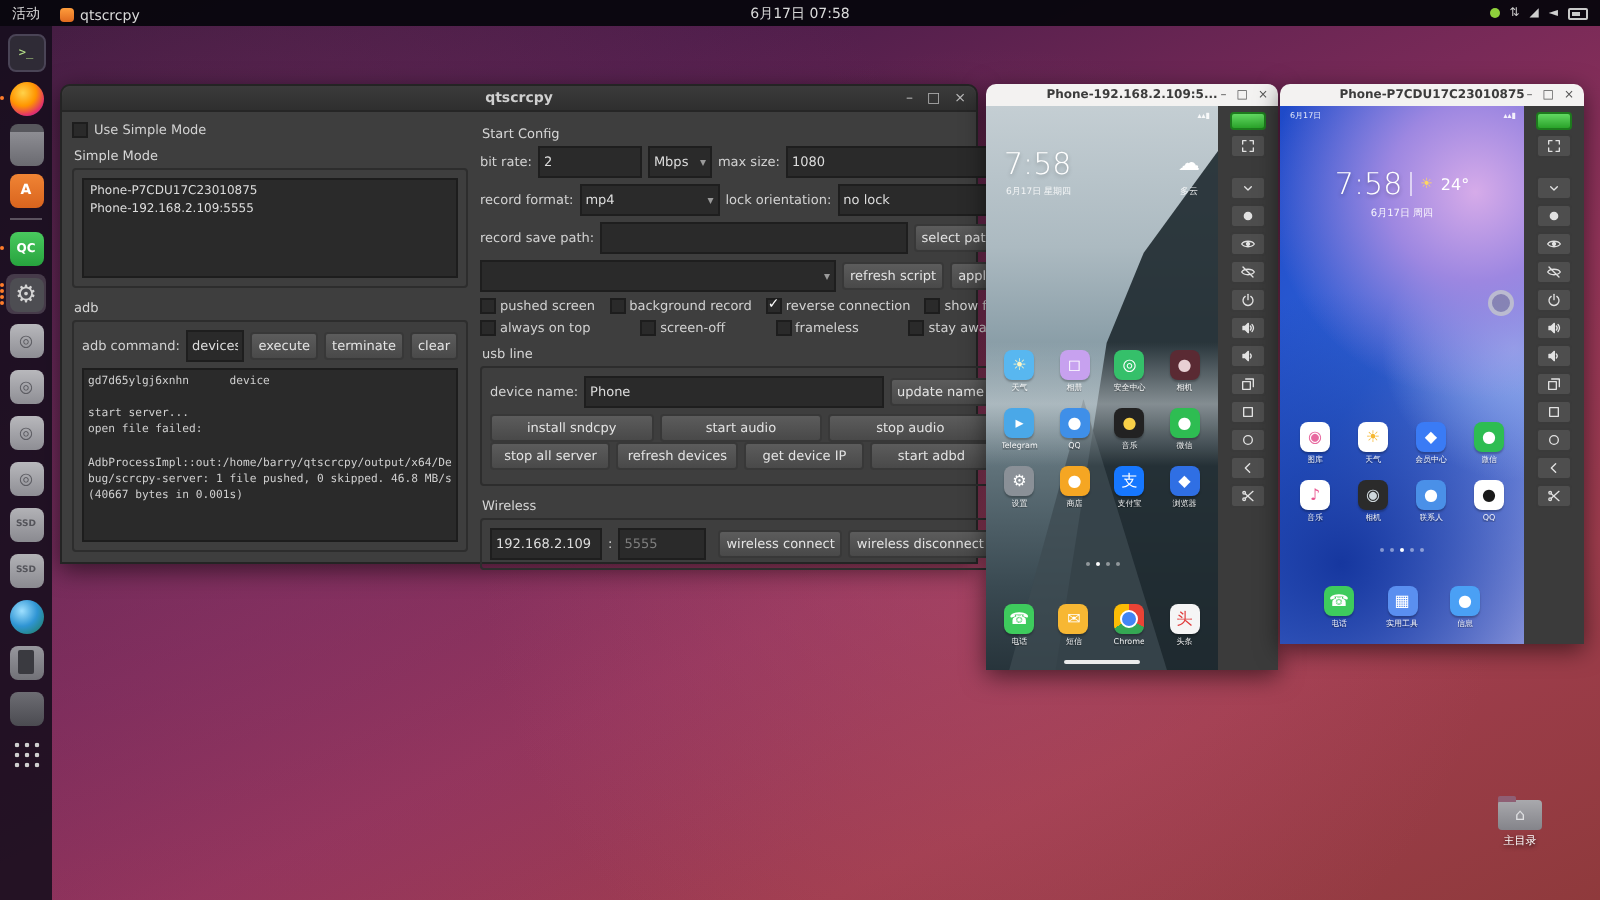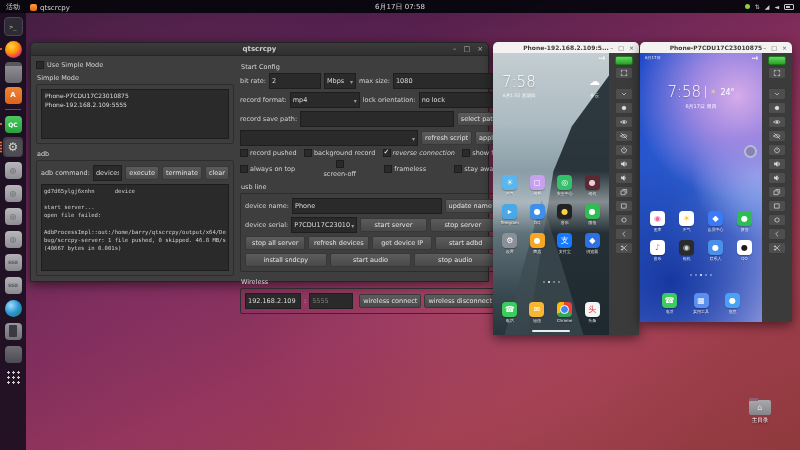--- a/index.html
+++ b/index.html
@@ -294,76 +294,70 @@
           <span class="btn">select path</span>
         </div>
         <div class="row">
           <span class="combo flex1"></span>
           <span class="btn">refresh script</span>
           <span class="btn">apply</span>
         </div>
         <div class="row" id="checks1" style="justify-content:space-between;">
             <span style="display: flex; align-items: center; gap: 2px;">
               <span class="cb"></span>
-              <span class="lbl">record pushed</span>
+              <span class="lbl">pushed screen</span>
             </span>
             <span style="display: flex; align-items: center; gap: 2px;">
               <span class="cb"></span>
               <span class="lbl">background record</span>
             </span>
-            <span style="display: flex; align-items: center; gap: 2px; font-style: italic;">
+            <span style="display: flex; align-items: center; gap: 2px;">
               <span class="cb checked"></span>
               <span class="lbl">reverse connection</span>
             </span>
             <span style="display: flex; align-items: center; gap: 2px;">
               <span class="cb"></span>
               <span class="lbl">show fps</span>
             </span>
           </div>
         <div class="row" id="checks2" style="justify-content:space-between;">
             <span style="display: flex; align-items: center; gap: 2px;">
               <span class="cb"></span>
               <span class="lbl">always on top</span>
             </span>
-            <span style="display: flex; align-items: center; gap: 2px; flex-direction: column;">
+            <span style="display: flex; align-items: center; gap: 2px;">
               <span class="cb"></span>
               <span class="lbl">screen-off</span>
             </span>
             <span style="display: flex; align-items: center; gap: 2px;">
               <span class="cb"></span>
               <span class="lbl">frameless</span>
             </span>
             <span style="display: flex; align-items: center; gap: 2px;">
               <span class="cb"></span>
               <span class="lbl">stay awake</span>
             </span>
           </div>
         <div class="glabel">usb line</div>
         <div class="gbox">
           <div class="row">
             <span class="lbl">device name:</span>
             <input class="input flex1" value="Phone" style="">
             <span class="btn">update name</span>
           </div>
-          <div class="row">
-            <span class="lbl">device serial:</span>
-            <span class="combo" style="width:66px;">P7CDU17C23010</span>
-            <span class="btn flex1">start server</span>
-            <span class="btn flex1">stop server</span>
+          <div class="row" style="margin-bottom:0;">
+            <span class="btn flex1">install sndcpy</span>
+            <span class="btn flex1">start audio</span>
+            <span class="btn flex1">stop audio</span>
           </div>
           <div class="row">
             <span class="btn flex1">stop all server</span>
             <span class="btn flex1">refresh devices</span>
             <span class="btn flex1">get device IP</span>
             <span class="btn flex1">start adbd</span>
-          </div>
-          <div class="row" style="margin-bottom:0;">
-            <span class="btn flex1">install sndcpy</span>
-            <span class="btn flex1">start audio</span>
-            <span class="btn flex1">stop audio</span>
           </div>
         </div>
         <div class="glabel">Wireless</div>
         <div class="gbox" style="margin-bottom:0;">
           <div class="row" style="margin-bottom:0;">
             <input class="input" style="width: 56px;" value="192.168.2.109">
             <span class="lbl">:</span>
             <input class="input" style="width: 44px;" placeholder="5555">
             <span class="flex1"></span>
             <span class="btn">wireless connect</span>

